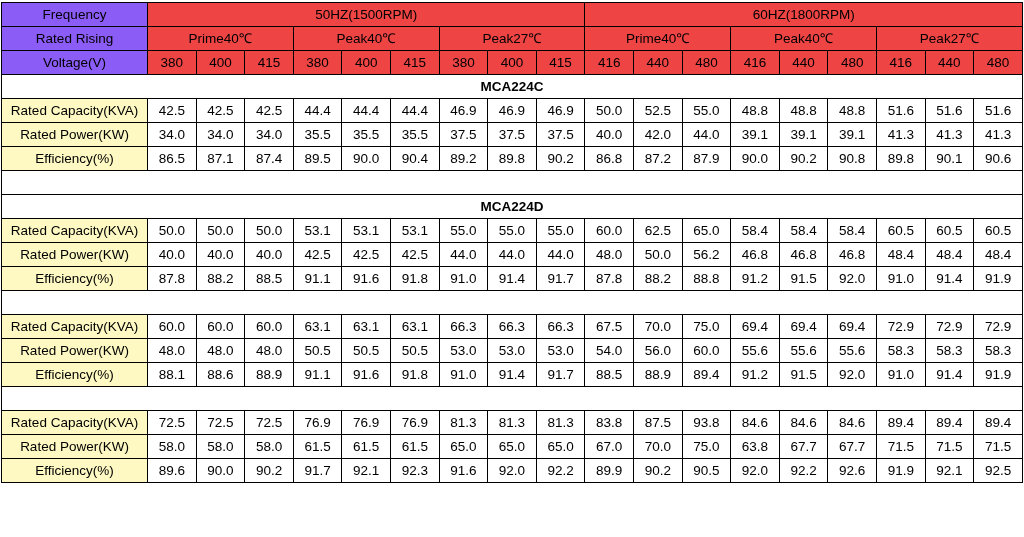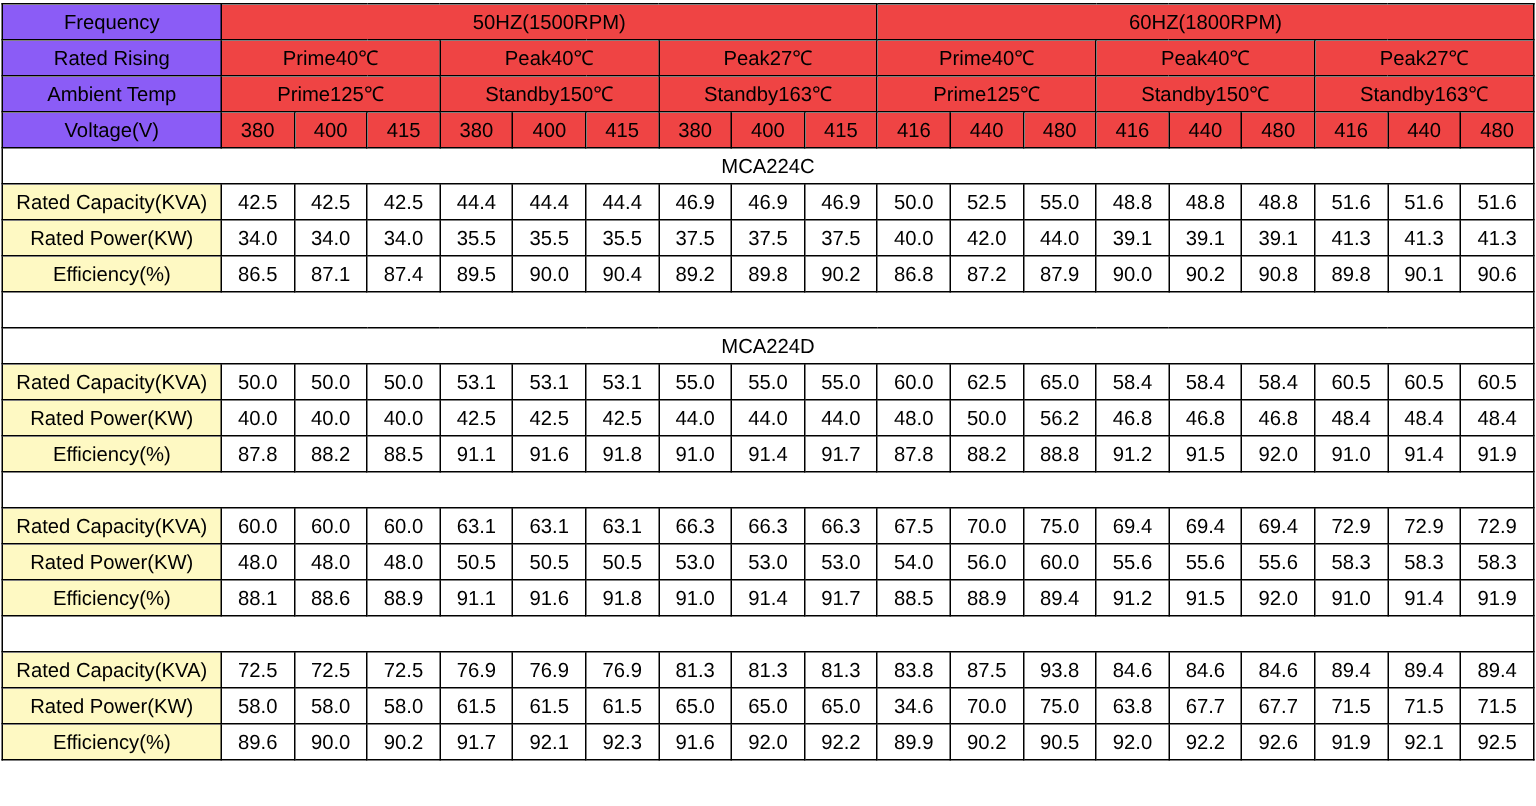--- a/index.html
+++ b/index.html
@@ -35,20 +35,21 @@
   }
   td.rowlabel {
     background: #fef9c3;
     text-align: left;
     padding-left: 3px;
   }
   td.modelrow {
     background: #ffffff;
     text-align: center;
     font-size: 13.5px;
+    font-weight: bold;
   }
   td.val {
     background: #ffffff;
   }
   td.hdr-left {
     background: #8b5cf6;
     text-align: left;
     padding-left: 3px;
   }
   .spacer-row td {
@@ -73,29 +74,20 @@
       <td class="hdr" colspan="9">60HZ(1800RPM)</td>
     </tr>
     <tr>
       <td class="hdr-left">Rated Rising</td>
       <td class="hdr" colspan="3">Prime40℃</td>
       <td class="hdr" colspan="3">Peak40℃</td>
       <td class="hdr" colspan="3">Peak27℃</td>
       <td class="hdr" colspan="3">Prime40℃</td>
       <td class="hdr" colspan="3">Peak40℃</td>
       <td class="hdr" colspan="3">Peak27℃</td>
-    </tr>
-    <tr>
-      <td class="hdr-left">Ambient Temp</td>
-      <td class="hdr" colspan="3">Prime125℃</td>
-      <td class="hdr" colspan="3">Standby150℃</td>
-      <td class="hdr" colspan="3">Standby163℃</td>
-      <td class="hdr" colspan="3">Prime125℃</td>
-      <td class="hdr" colspan="3">Standby150℃</td>
-      <td class="hdr" colspan="3">Standby163℃</td>
     </tr>
     <tr>
       <td class="hdr-left">Voltage(V)</td>
       <td class="hdr">380</td>
       <td class="hdr">400</td>
       <td class="hdr">415</td>
       <td class="hdr">380</td>
       <td class="hdr">400</td>
       <td class="hdr">415</td>
       <td class="hdr">380</td>
@@ -344,21 +336,21 @@
       <td class="rowlabel">Rated Power(KW)</td>
       <td class="val">58.0</td>
       <td class="val">58.0</td>
       <td class="val">58.0</td>
       <td class="val">61.5</td>
       <td class="val">61.5</td>
       <td class="val">61.5</td>
       <td class="val">65.0</td>
       <td class="val">65.0</td>
       <td class="val">65.0</td>
-      <td class="val">34.6</td>
+      <td class="val">67.0</td>
       <td class="val">70.0</td>
       <td class="val">75.0</td>
       <td class="val">63.8</td>
       <td class="val">67.7</td>
       <td class="val">67.7</td>
       <td class="val">71.5</td>
       <td class="val">71.5</td>
       <td class="val">71.5</td>
     </tr>
     <tr>

